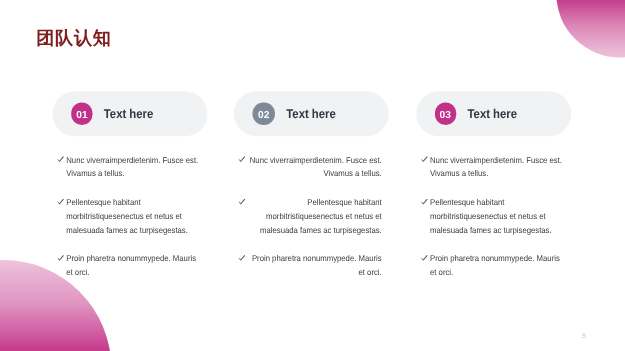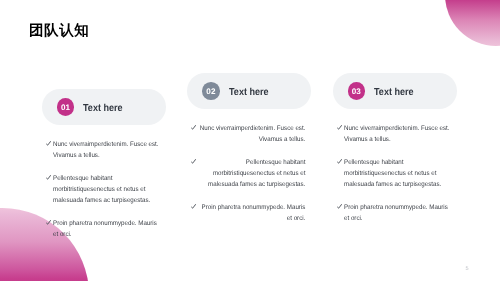--- a/index.html
+++ b/index.html
@@ -4,23 +4,23 @@
 <style>
   html,body{margin:0;padding:0;}
   body{width:500px;height:281px;overflow:hidden;background:#ffffff;
        font-family:"Liberation Sans",sans-serif;position:relative;
        -webkit-font-smoothing:antialiased;text-rendering:geometricPrecision;}
   .slide{position:absolute;left:0;top:0;width:500px;height:281px;overflow:hidden;background:#fff;transform:translateZ(0);will-change:transform;}
   .deco-tr{position:absolute;left:445px;top:-56px;width:102px;height:102px;border-radius:50%;
            background:linear-gradient(180deg,#a8186e 0%,#c43e8c 54.9%,#dc85b6 74.5%,#e9b7d4 94.1%,#eec2da 100%);}
   .deco-bl{position:absolute;left:-84px;top:208px;width:173px;height:173px;border-radius:50%;
            background:linear-gradient(180deg,#f0c4dc 0%,#ebbad8 3.47%,#e096c2 19.6%,#cd559d 35.8%,#c73d8d 41.0%,#8c1460 100%);}
-  .title{position:absolute;left:29px;top:20.5px;font-size:14.5px;font-weight:700;color:#000000;letter-spacing:.6px;line-height:20px;}
+  .title{position:absolute;left:29px;top:20.5px;font-size:14.5px;font-weight:700;color:#7f1d1d;letter-spacing:.6px;line-height:20px;}
   .col{position:absolute;top:73px;width:124px;}
-  .c1{left:41.8px;margin-top:16px;} .c2{left:187.2px;text-align:right;} .c3{left:332.5px;}
+  .c1{left:41.8px;} .c2{left:187.2px;text-align:right;} .c3{left:332.5px;}
   .pill{height:36px;border-radius:18px;background:#f0f2f4;display:flex;align-items:center;box-sizing:border-box;padding-left:15px;}
   .badge{width:17.6px;height:17.6px;border-radius:50%;display:flex;align-items:center;justify-content:center;
          color:#fff;font-size:8.1px;font-weight:700;letter-spacing:.15px;line-height:1;padding-top:1.4px;box-sizing:border-box;}
   .pill-label{margin-left:9.0px;font-size:10.2px;font-weight:700;color:#313740;display:inline-block;transform:scaleX(0.89) translateY(0.7px);transform-origin:left center;}
   .bullets{position:absolute;left:3.4px;top:50.1px;width:118px;}
   .bullet{position:relative;padding-left:8.1px;margin-bottom:11.3px;}
   .chk{position:absolute;left:0.9px;top:1.9px;width:5.1px;height:4.7px;}
   .chk svg{display:block;width:5.1px;height:4.7px;overflow:visible;}
   .btxt{display:block;font-size:6.7px;line-height:11.2px;color:#393d44;width:115px;transform:scaleX(0.925);transform-origin:left top;}
   .pageno{position:absolute;left:465.6px;top:267.2px;font-size:5.6px;color:#bec1c6;line-height:5.6px;}

